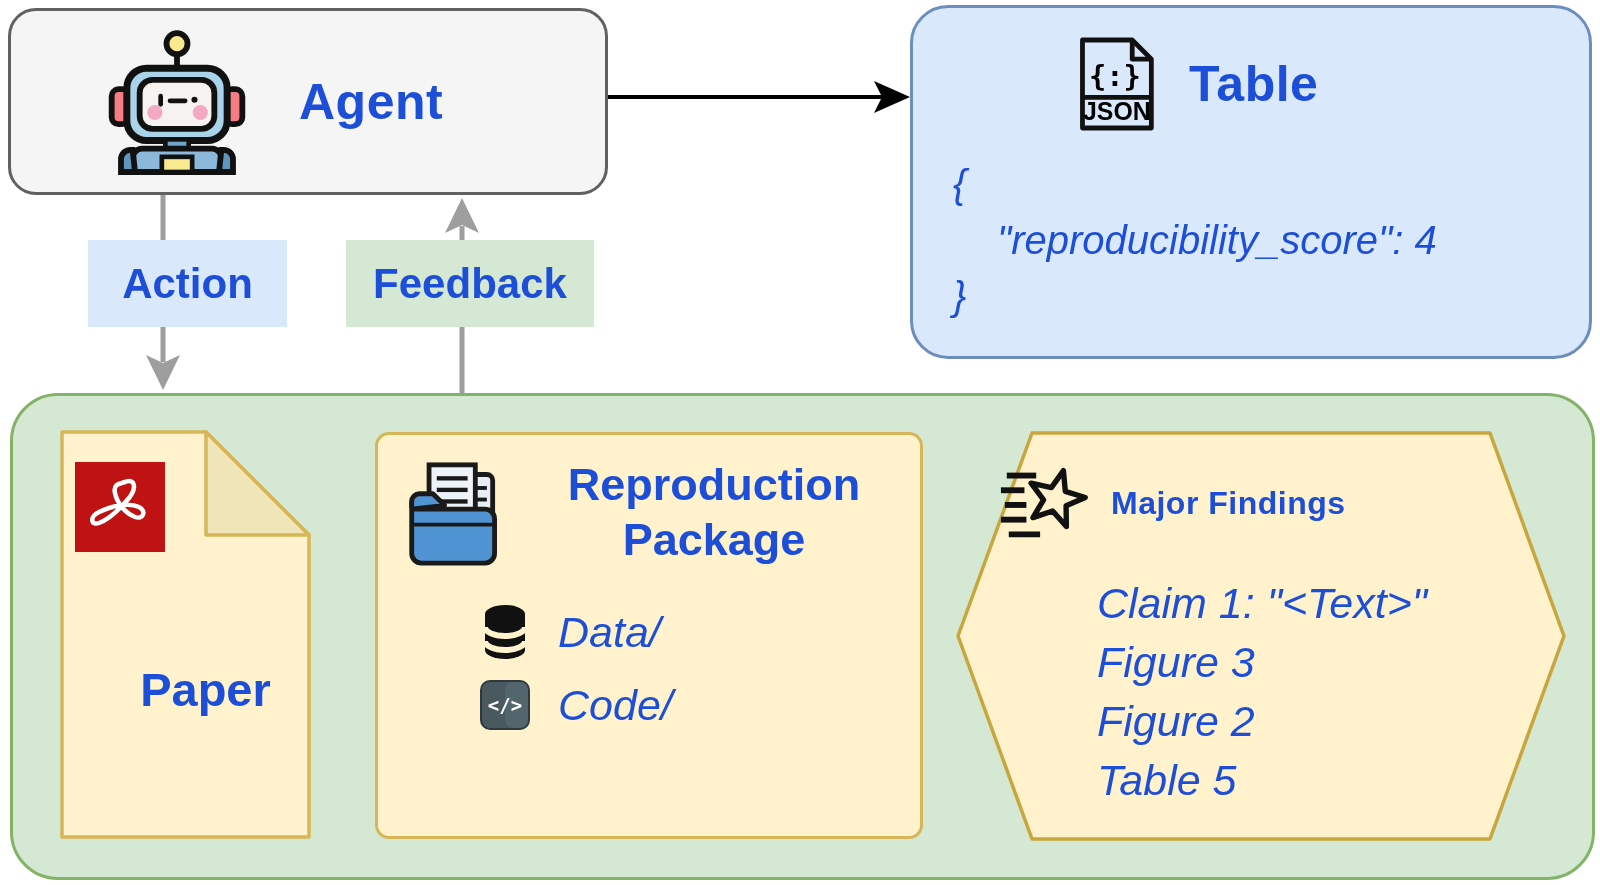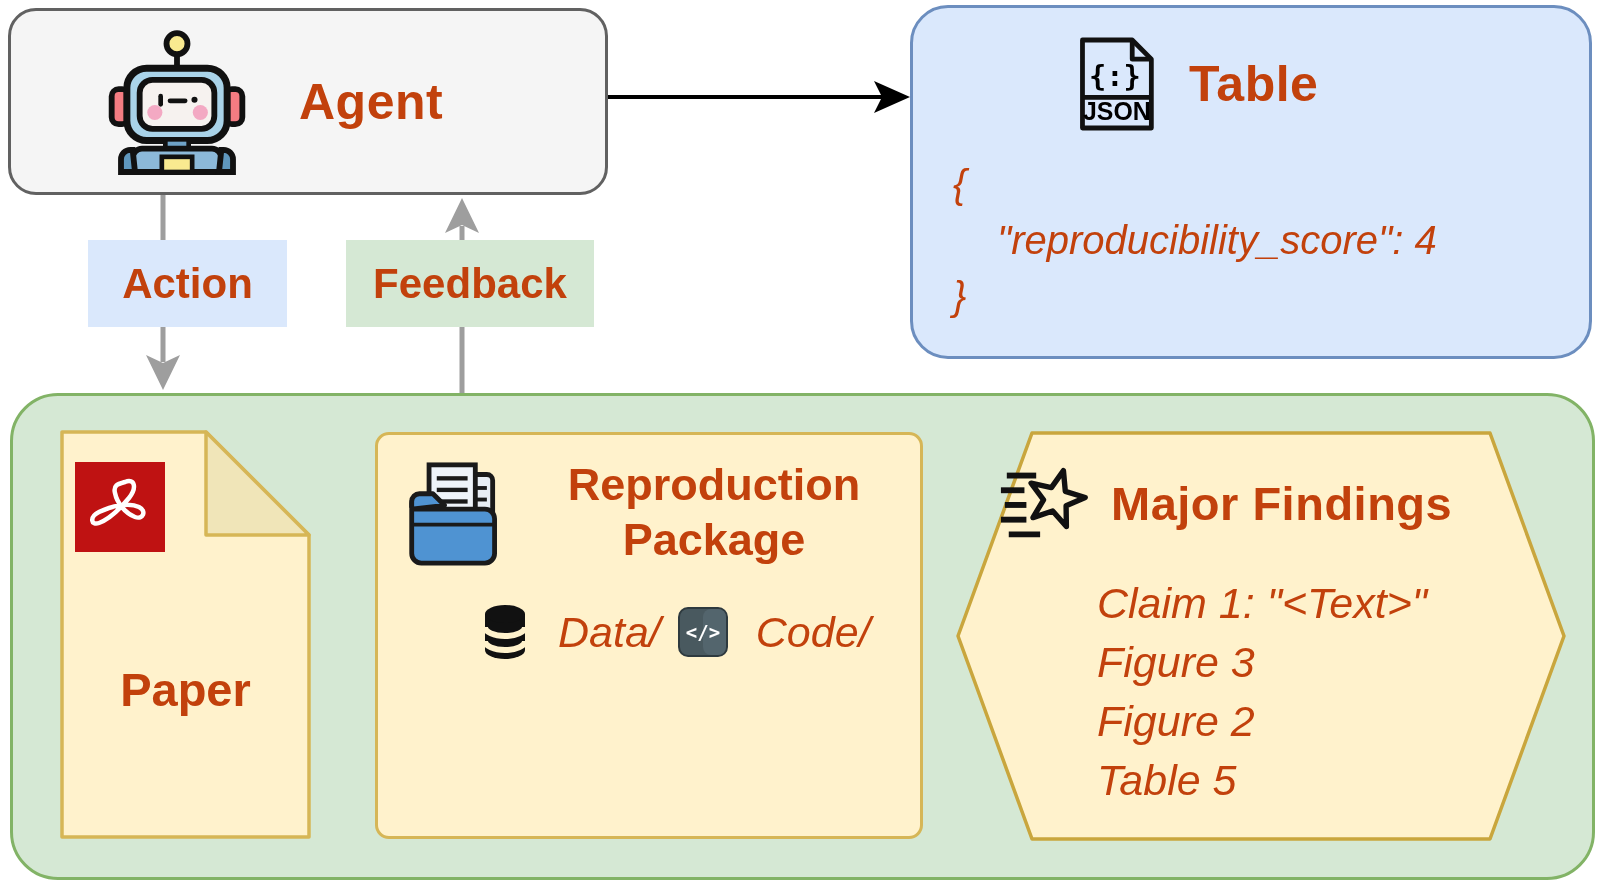--- a/index.html
+++ b/index.html
@@ -1,18 +1,18 @@
 <!DOCTYPE html>
 <html><head>
 <meta charset="utf-8">
 <style>
   html,body{margin:0;padding:0;background:#ffffff;}
   .canvas{
     position:relative;width:1600px;height:885px;overflow:hidden;
-    font-family:"Liberation Sans", sans-serif;color:#c2410c;background:#fff;
+    font-family:"Liberation Sans", sans-serif;color:#1d4ed8;background:#fff;
   }
   .abs{position:absolute;}
 
   
   .agent-box{
     left:8px;top:8px;width:594px;height:181px;
     background:#f5f5f5;border:3px solid #616161;border-radius:28px;
     display:flex;align-items:center;z-index:4;
   }
   .agent-box .bot{margin-left:96px;width:140px;height:152px;flex:0 0 auto;}
@@ -40,39 +40,39 @@
   .env-box{
     left:10px;top:393px;width:1579px;height:481px;
     background:#d5e8d4;border:3px solid #82b366;border-radius:48px;z-index:1;
   }
 
   .arrow-layer{left:0;top:0;width:1600px;height:885px;z-index:2;pointer-events:none;}
 
   
   .paper-wrap{left:60px;top:430px;width:251px;height:409px;z-index:2;}
   .paper-label{position:absolute;left:0;top:232px;width:100%;text-align:center;
-    font-size:47px;font-weight:bold;}
+    font-size:47px;font-weight:bold;padding-left:20px;}
 
   
   .package-box{
     left:375px;top:432px;width:542px;height:401px;
     background:#fff2cc;border:3px solid #d6b656;border-radius:14px;z-index:2;
   }
   .package-title{position:absolute;left:160px;top:22px;width:352px;text-align:center;
     font-size:45px;font-weight:bold;line-height:55px;}
   .folder{position:absolute;left:26px;top:22px;width:106px;height:114px;}
-  .package-list{position:absolute;left:100px;top:168px;display:flex;flex-direction:row;gap:15px;}
+  .package-list{position:absolute;left:100px;top:168px;display:flex;flex-direction:column;gap:15px;}
   .package-row{display:flex;align-items:center;gap:26px;}
   .package-row .li-icon{width:54px;height:58px;flex:0 0 auto;display:flex;align-items:center;justify-content:center;}
   .package-row .li-label{font-size:43px;font-style:italic;}
 
   
   .findings-wrap{left:955px;top:430px;width:612px;height:412px;z-index:2;}
   .findings-header{position:absolute;left:42px;top:26px;display:flex;align-items:center;gap:16px;}
-  .findings-title{font-size:47px;font-weight:bold;letter-spacing:.5px;}
+  .findings-title{font-size:32px;font-weight:bold;letter-spacing:.5px;}
   .findings-list{position:absolute;left:142px;top:144px;font-size:43px;font-style:italic;line-height:59px;}
 </style>
 </head>
 <body>
 
 <div class="canvas">
 
   <div class="abs env-box"></div>
 
   <svg class="abs arrow-layer" viewBox="0 0 1600 885">

